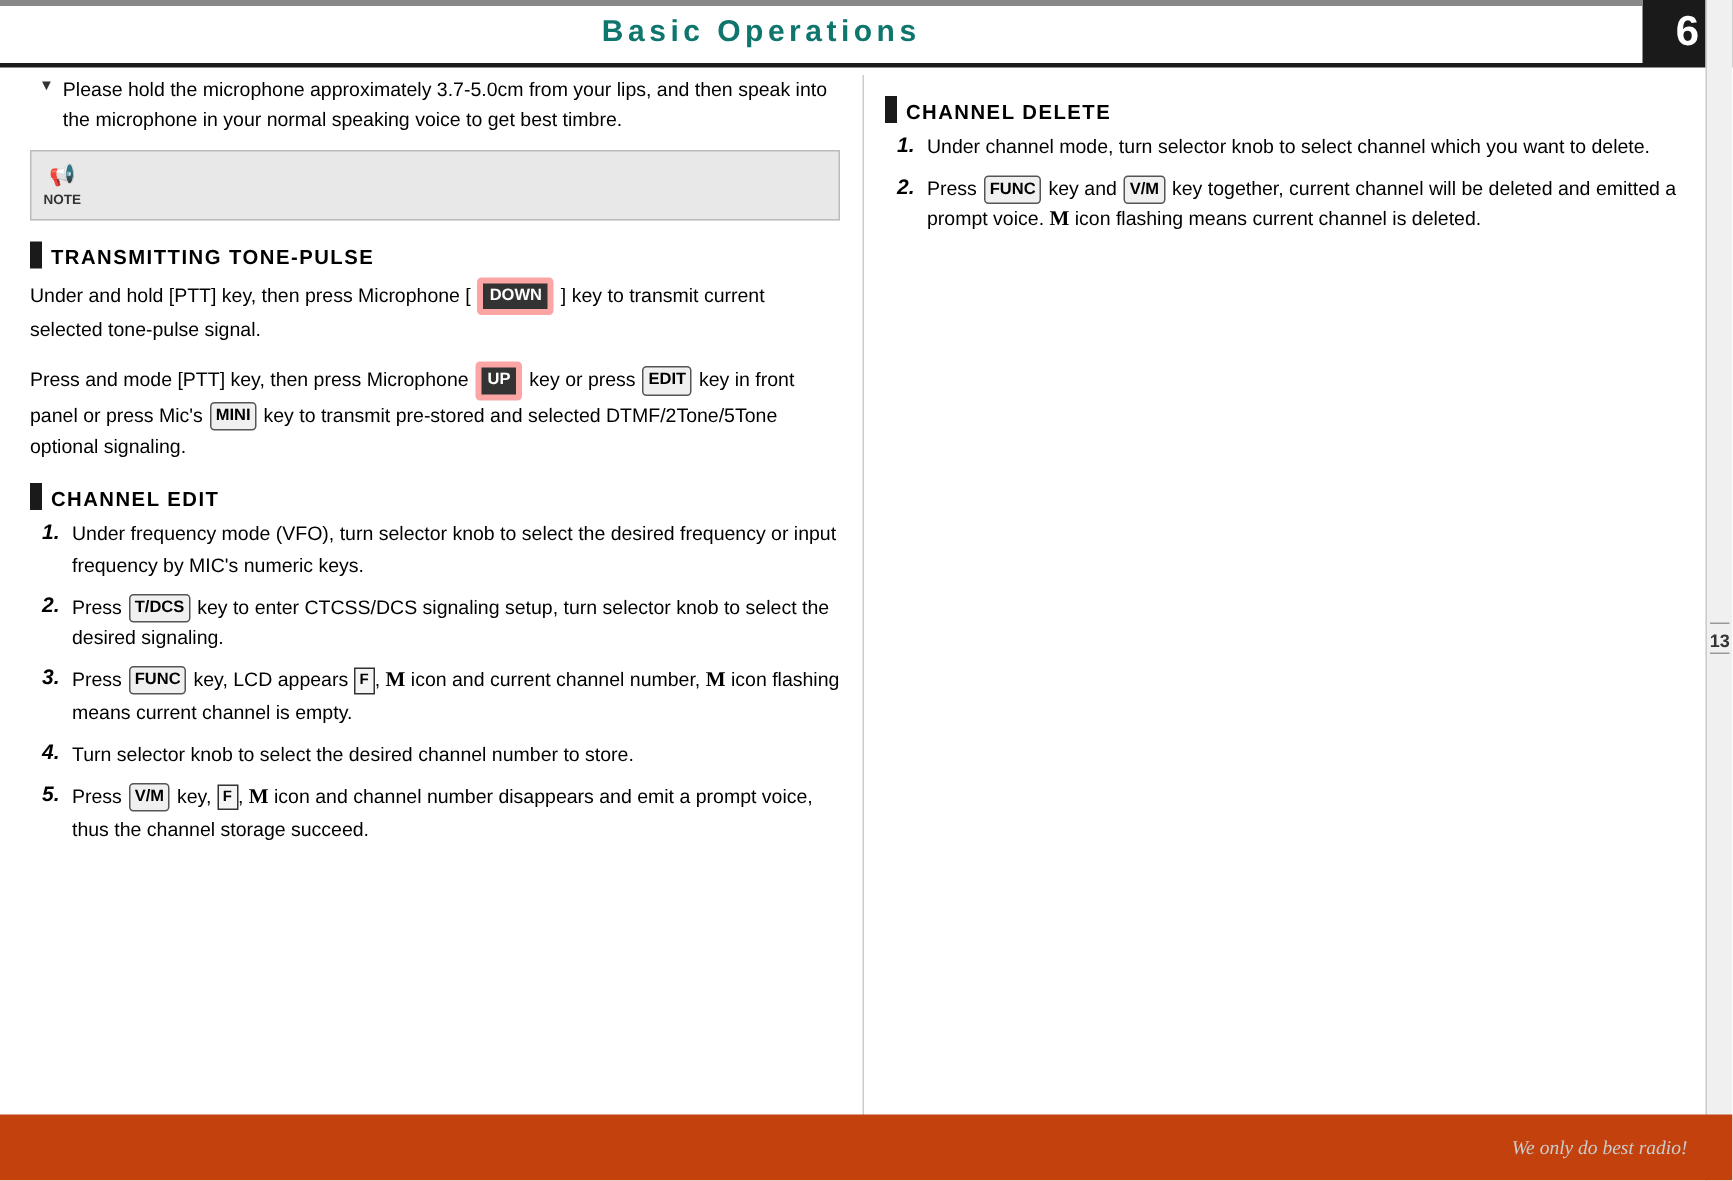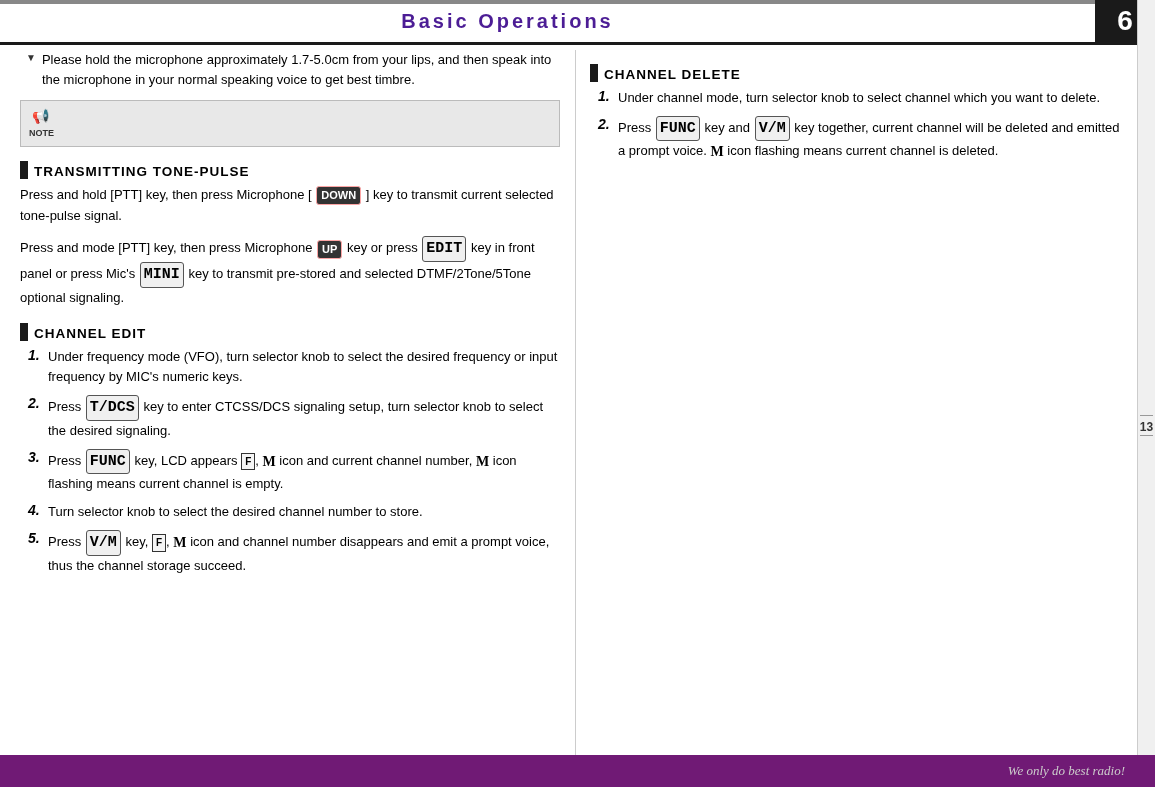--- a/index.html
+++ b/index.html
@@ -28,21 +28,21 @@
       flex: 1;
       display: flex;
       align-items: center;
       justify-content: center;
       padding-right: 80px;
     }
     .header-title {
       font-size: 20px;
       font-weight: bold;
       letter-spacing: 3px;
-      color: #4c1d95;
+      color: #0f766e;
     }
     .header-number-box {
       width: 60px;
       background: #1a1a1a;
       display: flex;
       align-items: center;
       justify-content: center;
     }
     .header-number {
       color: #fff;
@@ -171,30 +171,29 @@
       line-height: 1.55;
       font-size: 13px;
     }
 
     
     .key-badge {
       display: inline-block;
       border: 1px solid #555;
       border-radius: 3px;
       padding: 0 3px;
-      font-size: 15px;
+      font-size: 11px;
       font-weight: bold;
       background: #f0f0f0;
       vertical-align: middle;
       margin: 0 1px;
-      font-family: Liberation Mono, monospace;
     }
     .key-badge-dark {
       display: inline-block;
-      border: 1px solid #fca5a5;
+      border: 4px solid #fca5a5;
       border-radius: 3px;
       padding: 0 4px;
       font-size: 11px;
       font-weight: bold;
       background: #333;
       color: #fff;
       vertical-align: middle;
       margin: 0 1px;
     }
 
@@ -252,22 +251,22 @@
       height: 1px;
       background: #999;
     }
 
     
     .footer {
       position: absolute;
       bottom: 0;
       left: 0;
       right: 0;
-      height: 32px;
-      background: #701a75;
+      height: 44px;
+      background: #c2410c;
       display: flex;
       align-items: center;
       justify-content: flex-end;
       padding-right: 30px;
     }
     .footer-text {
       color: #ccc;
       font-size: 13px;
       font-style: italic;
       font-family: 'Times New Roman', serif;
@@ -296,36 +295,36 @@
 </div>
 <div class="header-top-line"></div>
 <div class="header-line"></div>
 
 <div class="col-divider"></div>
 
 <div class="left-col">
 
   <div class="bullet-item">
     <span class="bullet-triangle">▼</span>
-    <span class="bullet-text">Please hold the microphone approximately 1.7-5.0cm from your lips, and then speak into the microphone in your normal speaking voice to get best timbre.</span>
+    <span class="bullet-text">Please hold the microphone approximately 3.7-5.0cm from your lips, and then speak into the microphone in your normal speaking voice to get best timbre.</span>
   </div>
 
   <div class="note-box">
     <div class="note-icon-area">
       <span class="note-icon">📢</span>
       <span class="note-label">NOTE</span>
     </div>
   </div>
 
   <div class="section-heading">
     <div class="section-heading-bar"></div>
     <span class="section-heading-text">TRANSMITTING TONE-PULSE</span>
   </div>
   <div style="line-height:1.6; font-size:13px; margin-bottom:10px;">
-    <span>Press and hold [PTT] key, then press Microphone [ </span><span class="key-badge-dark">DOWN</span><span> ] key to transmit current selected tone-pulse signal.</span>
+    <span>Under and hold [PTT] key, then press Microphone [ </span><span class="key-badge-dark">DOWN</span><span> ] key to transmit current selected tone-pulse signal.</span>
   </div>
 
   <div style="line-height:1.6; font-size:13px; margin-bottom:10px;">
     <span>Press and mode [PTT] key, then press Microphone </span><span class="key-badge-dark">UP</span><span> key or press </span><span class="key-badge">EDIT</span><span> key in front panel or press Mic's </span><span class="key-badge">MINI</span><span> key to transmit pre-stored and selected DTMF/2Tone/5Tone optional signaling.</span>
   </div>
 
   <div class="section-heading">
     <div class="section-heading-bar"></div>
     <span class="section-heading-text">CHANNEL EDIT</span>
   </div>

